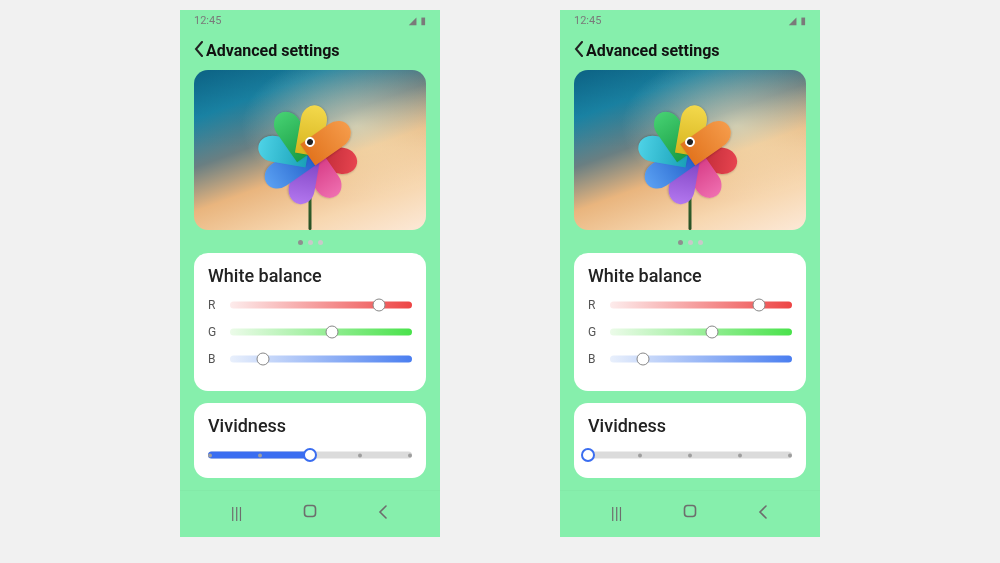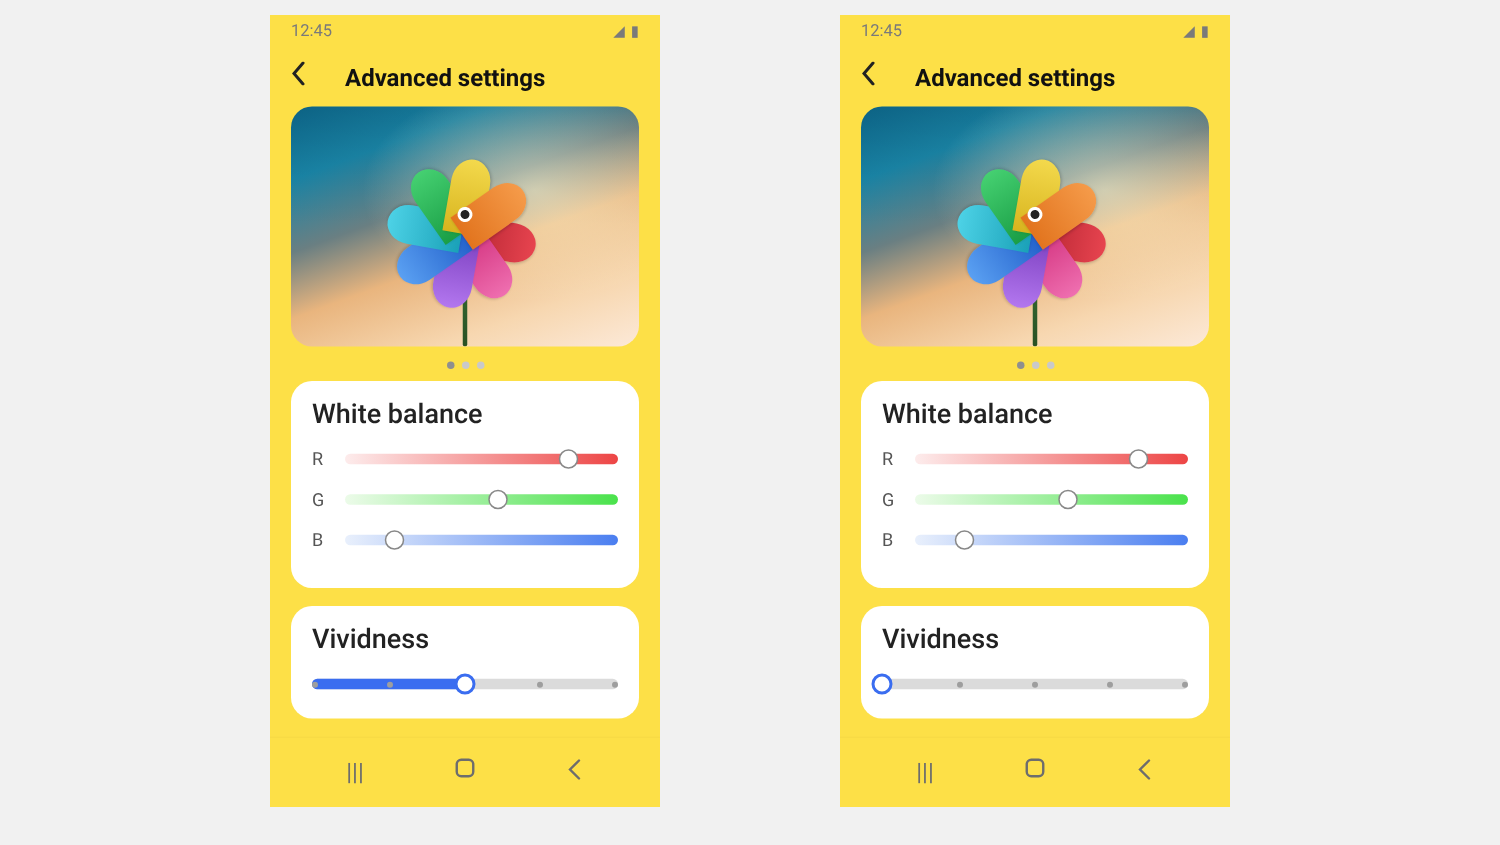--- a/index.html
+++ b/index.html
@@ -6,38 +6,38 @@
     body {
       background: #f1f1f1;
       font-family: -apple-system, BlinkMacSystemFont, "Segoe UI", Roboto, sans-serif;
       display: flex;
       justify-content: center;
       gap: 120px;
       padding: 10px 0;
     }
     .phone {
       width: 260px;
-      background: #fde047;
+      background: #86efac;
       display: flex;
       flex-direction: column;
       position: relative;
     }
     .status-bar {
       display: flex;
       justify-content: space-between;
       align-items: center;
       padding: 4px 14px 2px;
       font-size: 11px;
       color: #7a7a7a;
     }
     .status-icons { display: flex; gap: 4px; align-items: center; font-size: 10px; }
     .header {
       display: flex;
       align-items: center;
-      gap: 26px;
+      gap: 2px;
       padding: 12px 14px 10px;
     }
     .header-title { font-weight: 700; font-size: 16px; color: #111; }
     .chev-back { font-size: 18px; color: #222; line-height: 1; }
     .content { padding: 0 14px; flex: 1; }
     .preview-image {
       width: 100%;
       height: 160px;
       border-radius: 14px;
       overflow: hidden;

